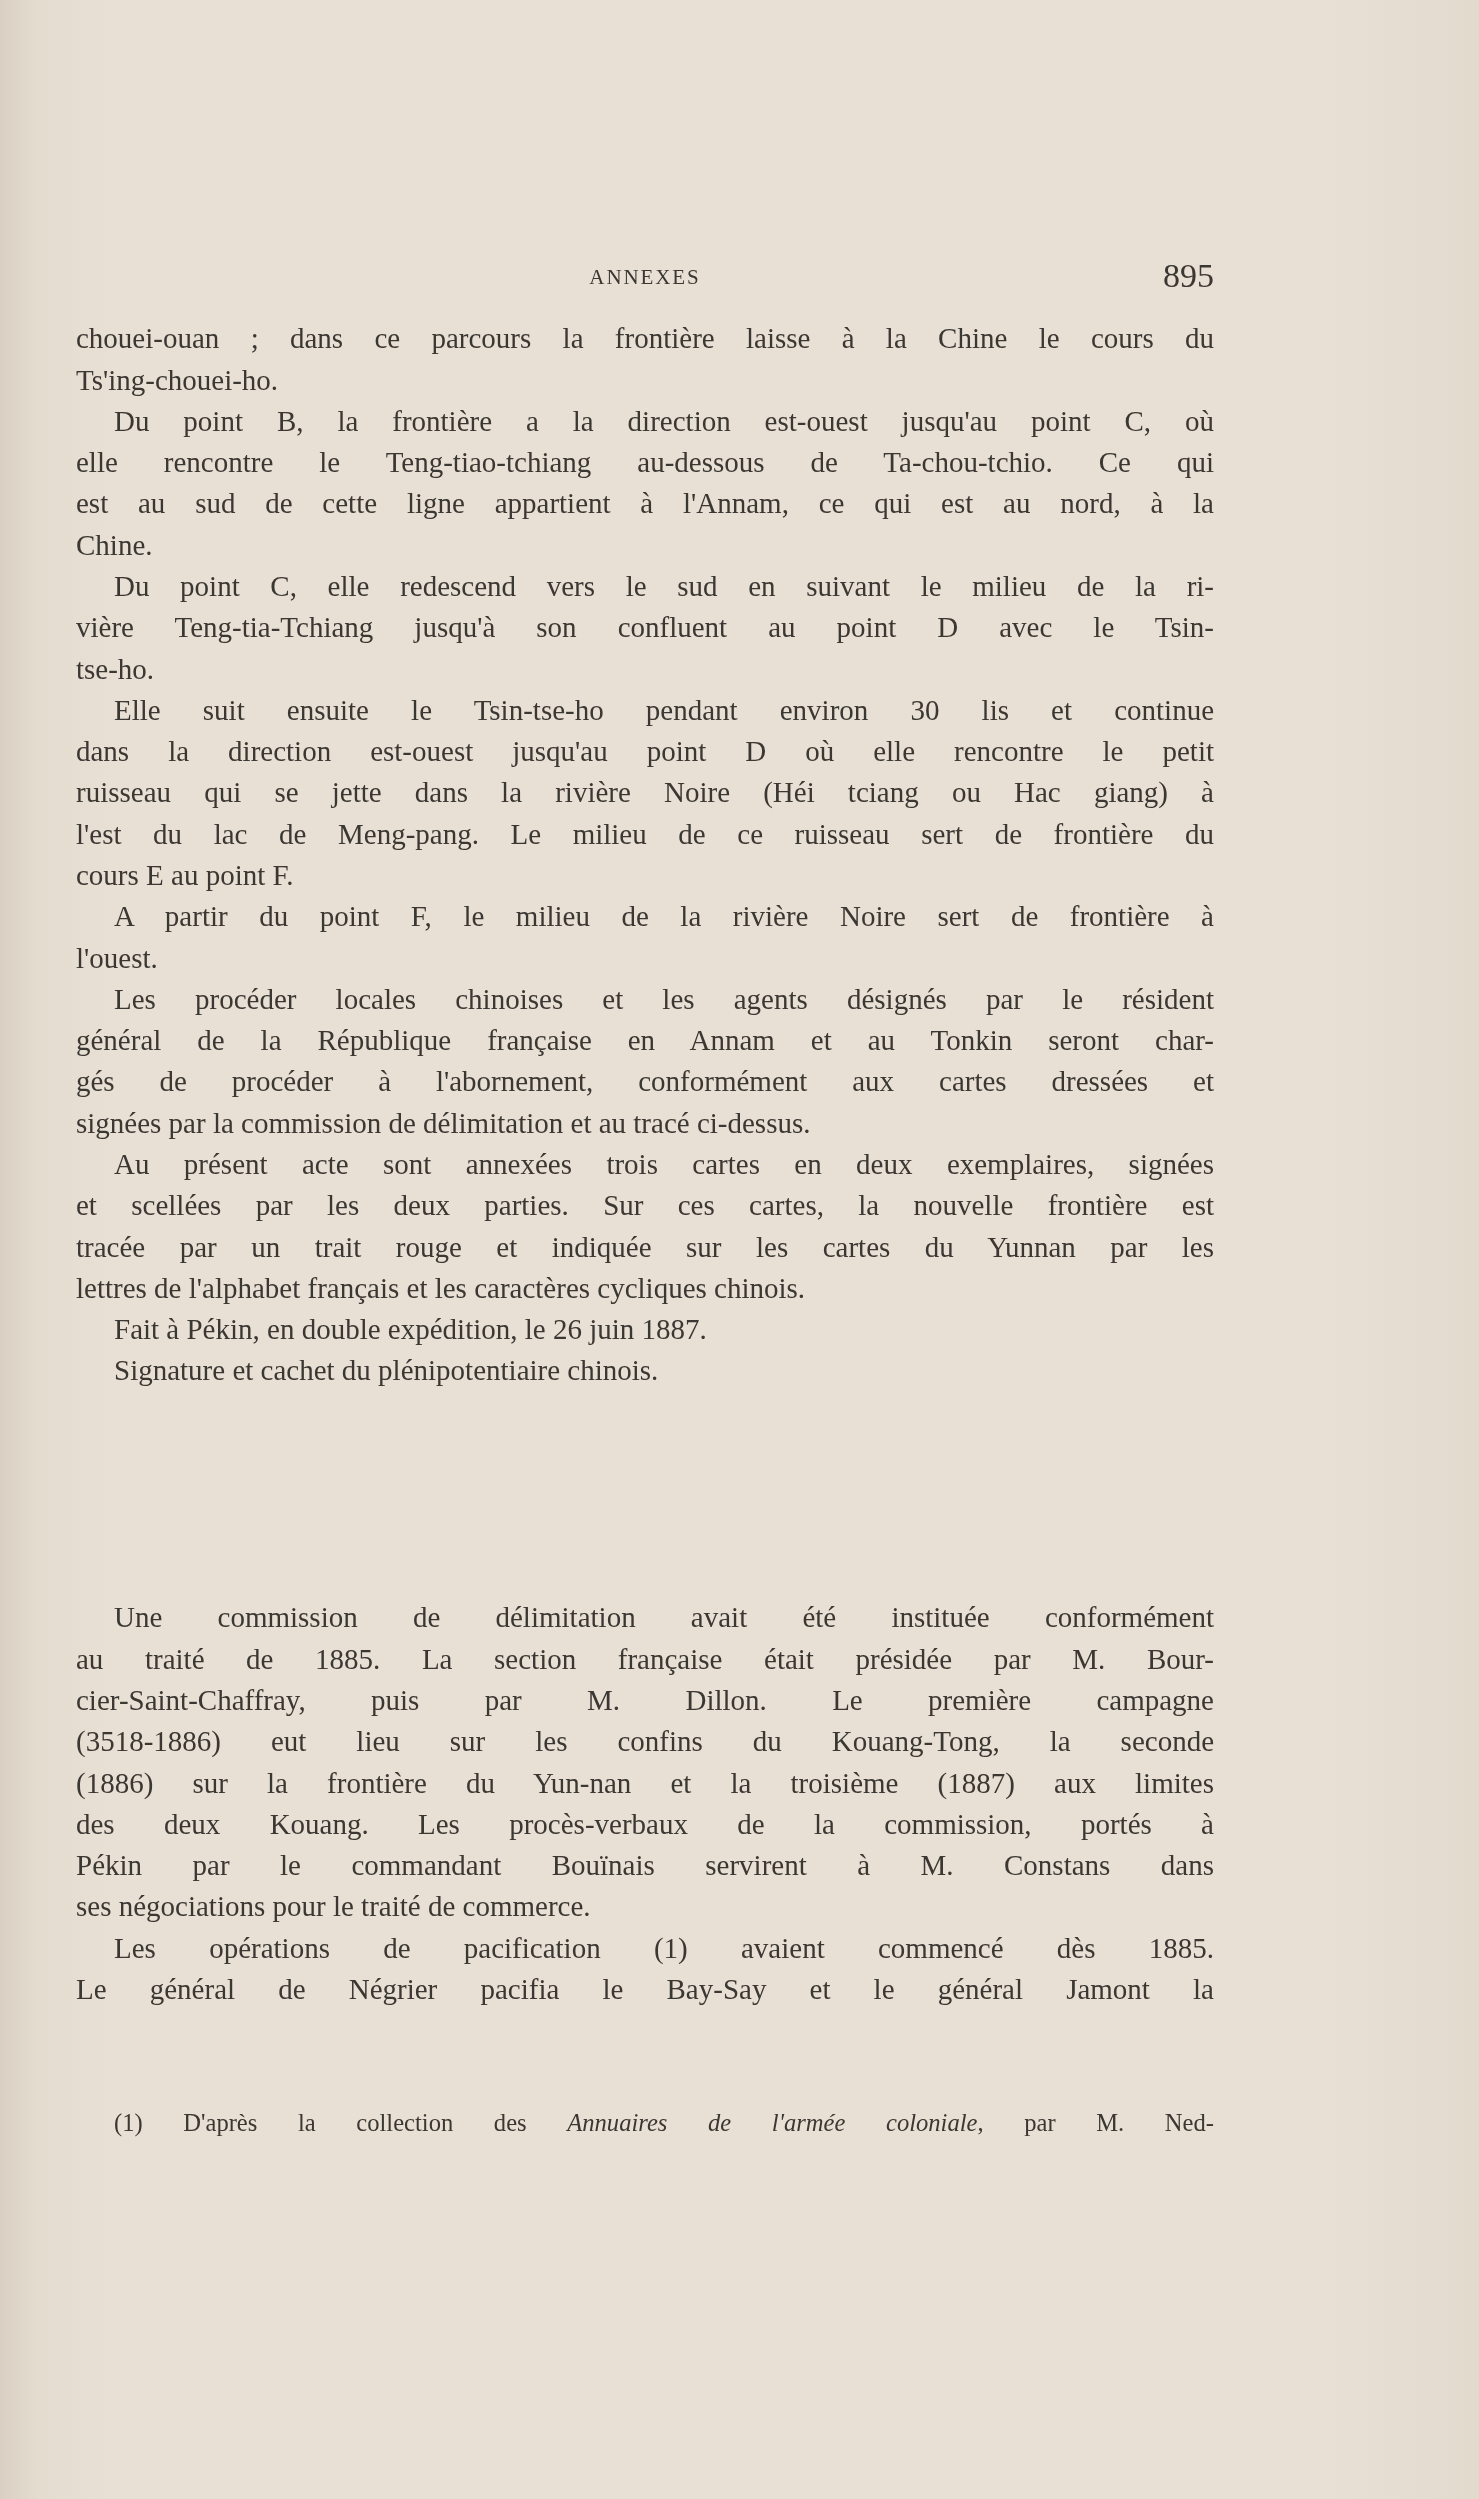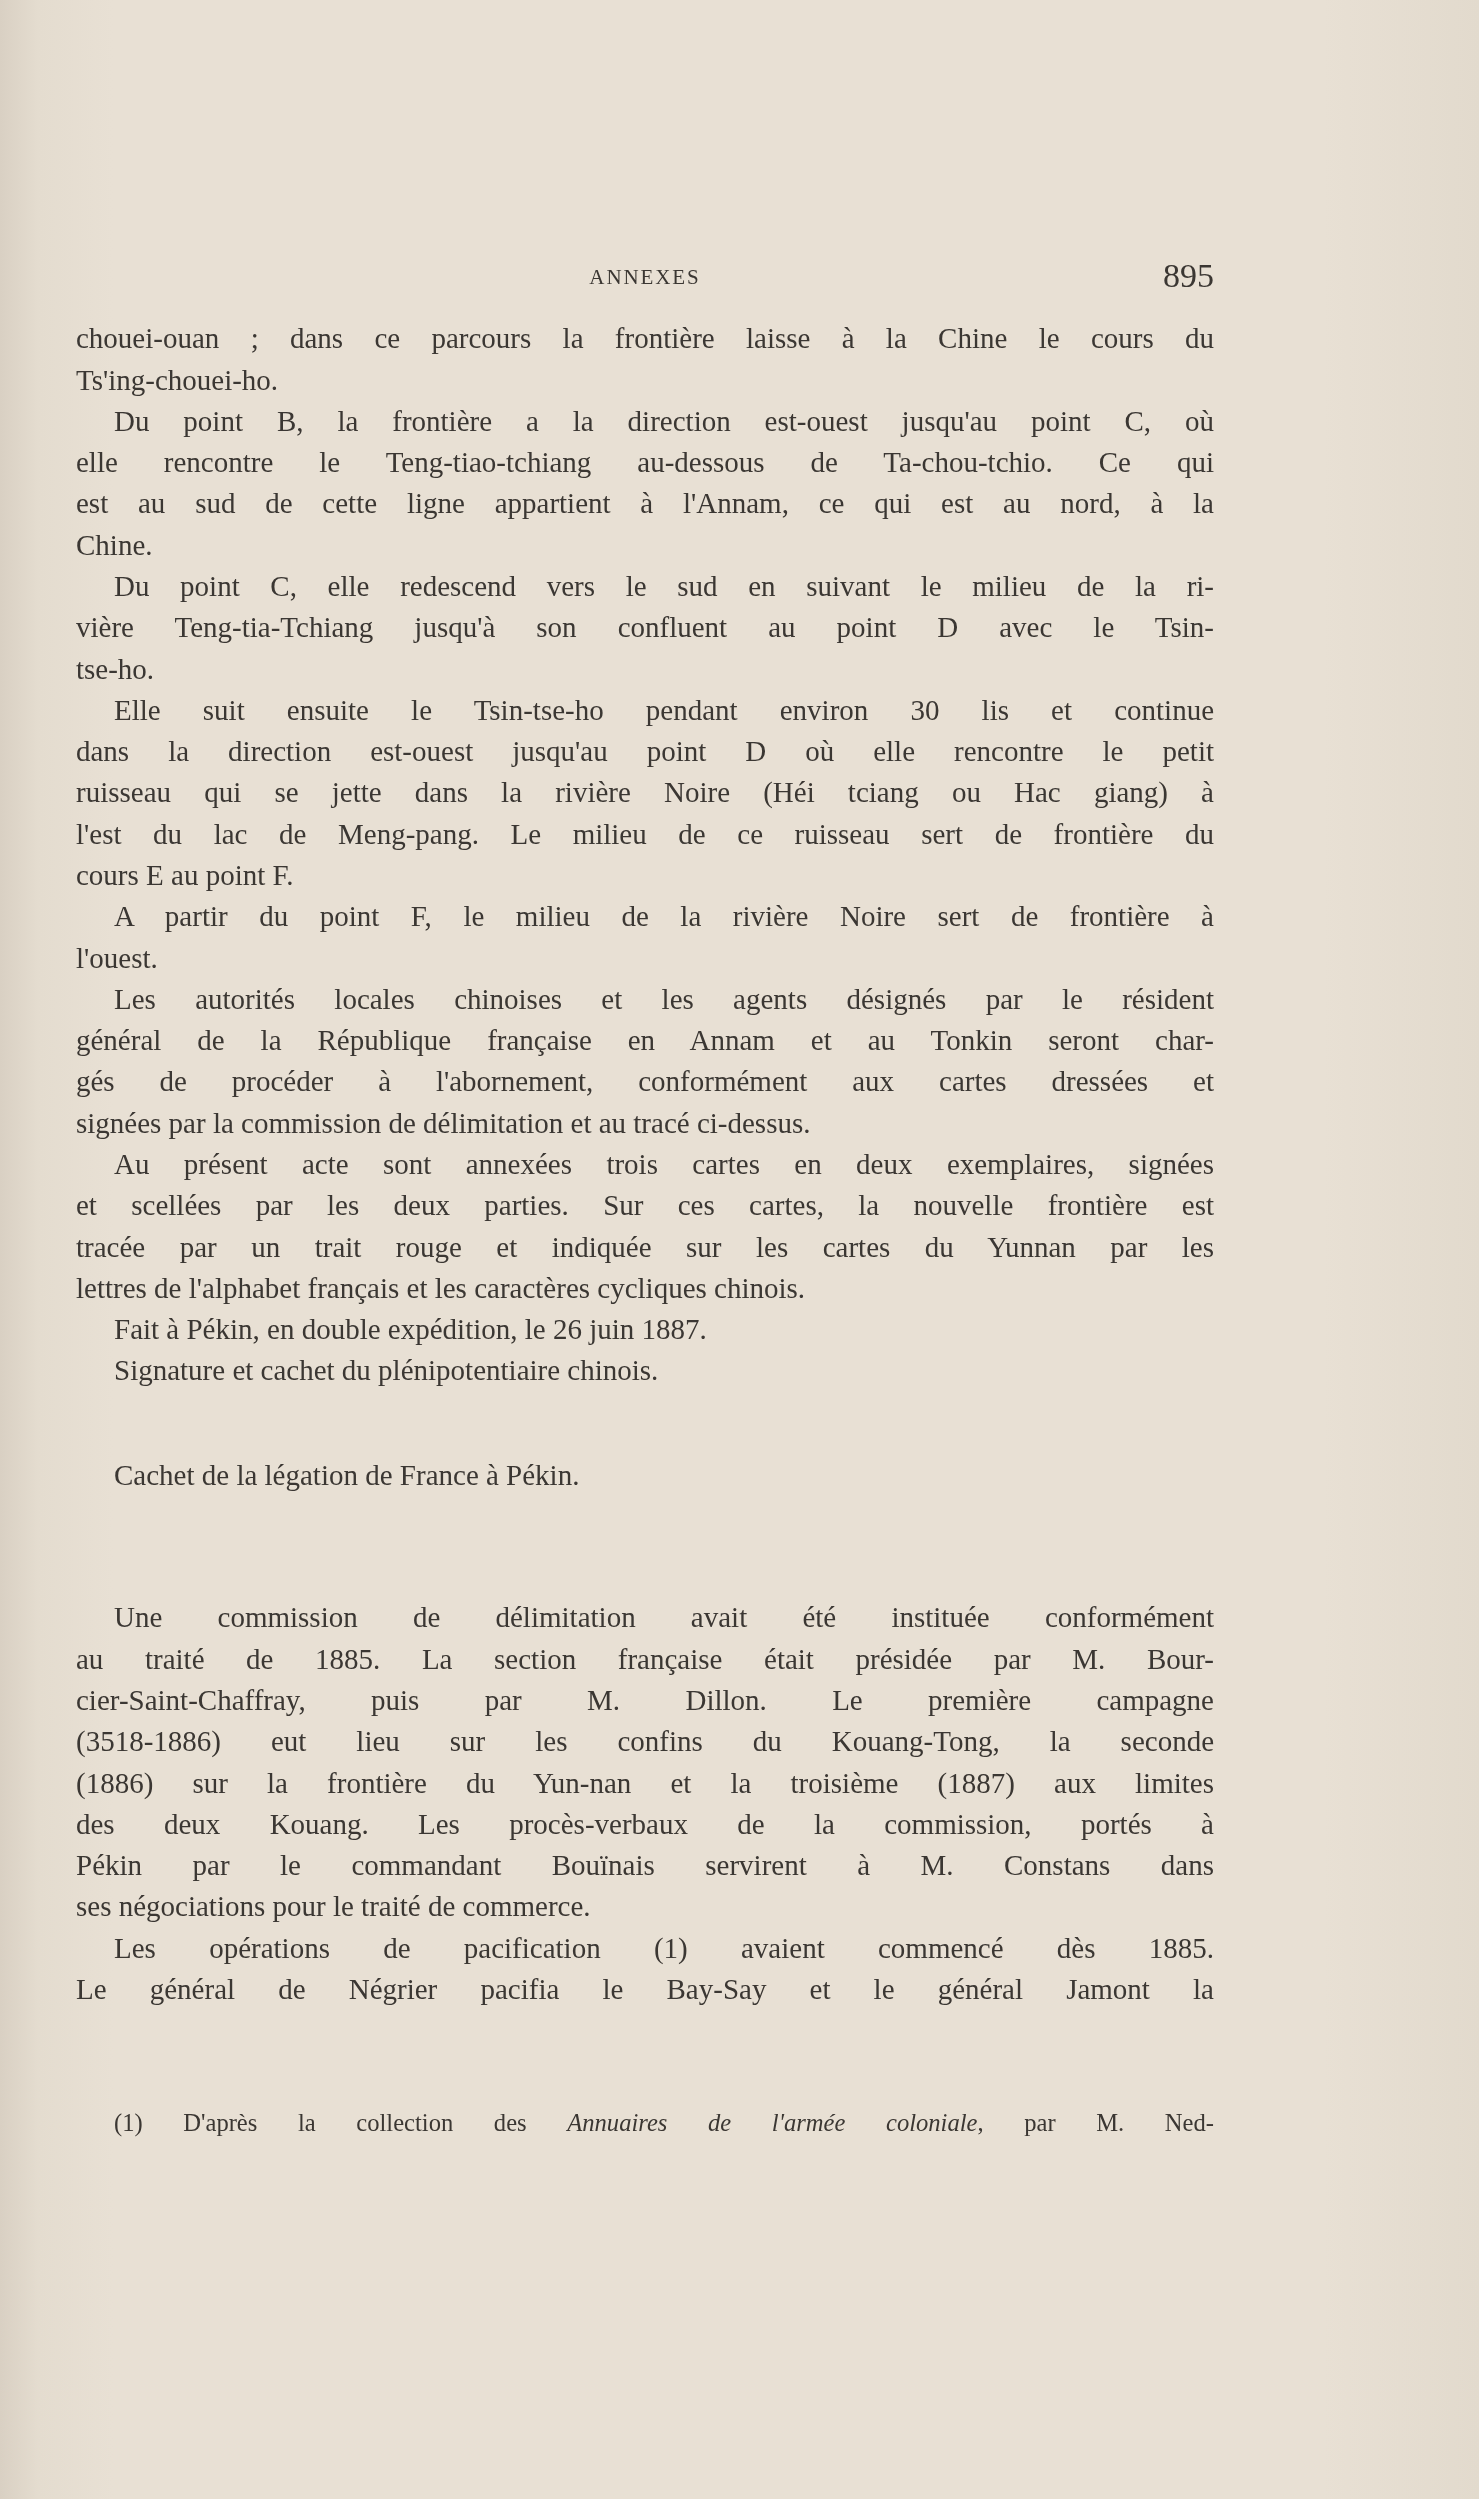--- a/index.html
+++ b/index.html
@@ -42,34 +42,33 @@
       <div class="line justify indent" style="top: 567px;">Du point C, elle redescend vers le sud en suivant le milieu de la ri-</div>
       <div class="line justify" style="top: 608px;">vière Teng-tia-Tchiang jusqu'à son confluent au point D avec le Tsin-</div>
       <div class="line" style="top: 650px;">tse-ho.</div>
       <div class="line justify indent" style="top: 691px;">Elle suit ensuite le Tsin-tse-ho pendant environ 30 lis et continue</div>
       <div class="line justify" style="top: 732px;">dans la direction est-ouest jusqu'au point D où elle rencontre le petit</div>
       <div class="line justify" style="top: 773px;">ruisseau qui se jette dans la rivière Noire (Héi tciang ou Hac giang) à</div>
       <div class="line justify" style="top: 815px;">l'est du lac de Meng-pang. Le milieu de ce ruisseau sert de frontière du</div>
       <div class="line" style="top: 856px;">cours E au point F.</div>
       <div class="line justify indent" style="top: 897px;">A partir du point F, le milieu de la rivière Noire sert de frontière à</div>
       <div class="line" style="top: 939px;">l'ouest.</div>
-      <div class="line justify indent" style="top: 980px;">Les autorités locales chinoises et les agents désignés par le résident</div>
+      <div class="line justify indent" style="top: 980px;">Les procéder locales chinoises et les agents désignés par le résident</div>
       <div class="line justify" style="top: 1021px;">général de la République française en Annam et au Tonkin seront char-</div>
       <div class="line justify" style="top: 1062px;">gés de procéder à l'abornement, conformément aux cartes dressées et</div>
       <div class="line" style="top: 1104px;">signées par la commission de délimitation et au tracé ci-dessus.</div>
       <div class="line justify indent" style="top: 1145px;">Au présent acte sont annexées trois cartes en deux exemplaires, signées</div>
       <div class="line justify" style="top: 1186px;">et scellées par les deux parties. Sur ces cartes, la nouvelle frontière est</div>
       <div class="line justify" style="top: 1228px;">tracée par un trait rouge et indiquée sur les cartes du Yunnan par les</div>
       <div class="line" style="top: 1269px;">lettres de l'alphabet français et les caractères cycliques chinois.</div>
       <div class="line indent" style="top: 1310px;">Fait à Pékin, en double expédition, le 26 juin 1887.</div>
       <div class="line indent" style="top: 1351px;">Signature et cachet du plénipotentiaire chinois.</div>
     </div>
 
 
-  <div class="line indent" style="top:1456px;">Cachet de la légation de France à Pékin.</div>
 
   <div id="block2">
       <div class="line justify indent" style="top: 1598px;">Une commission de délimitation avait été instituée conformément</div>
       <div class="line justify" style="top: 1640px;">au traité de 1885. La section française était présidée par M. Bour-</div>
       <div class="line justify" style="top: 1681px;">cier-Saint-Chaffray, puis par M. Dillon. Le première campagne</div>
       <div class="line justify" style="top: 1722px;">(3518-1886) eut lieu sur les confins du Kouang-Tong, la seconde</div>
       <div class="line justify" style="top: 1764px;">(1886) sur la frontière du Yun-nan et la troisième (1887) aux limites</div>
       <div class="line justify" style="top: 1805px;">des deux Kouang. Les procès-verbaux de la commission, portés à</div>
       <div class="line justify" style="top: 1846px;">Pékin par le commandant Bouïnais servirent à M. Constans dans</div>
       <div class="line" style="top: 1887px;">ses négociations pour le traité de commerce.</div>

